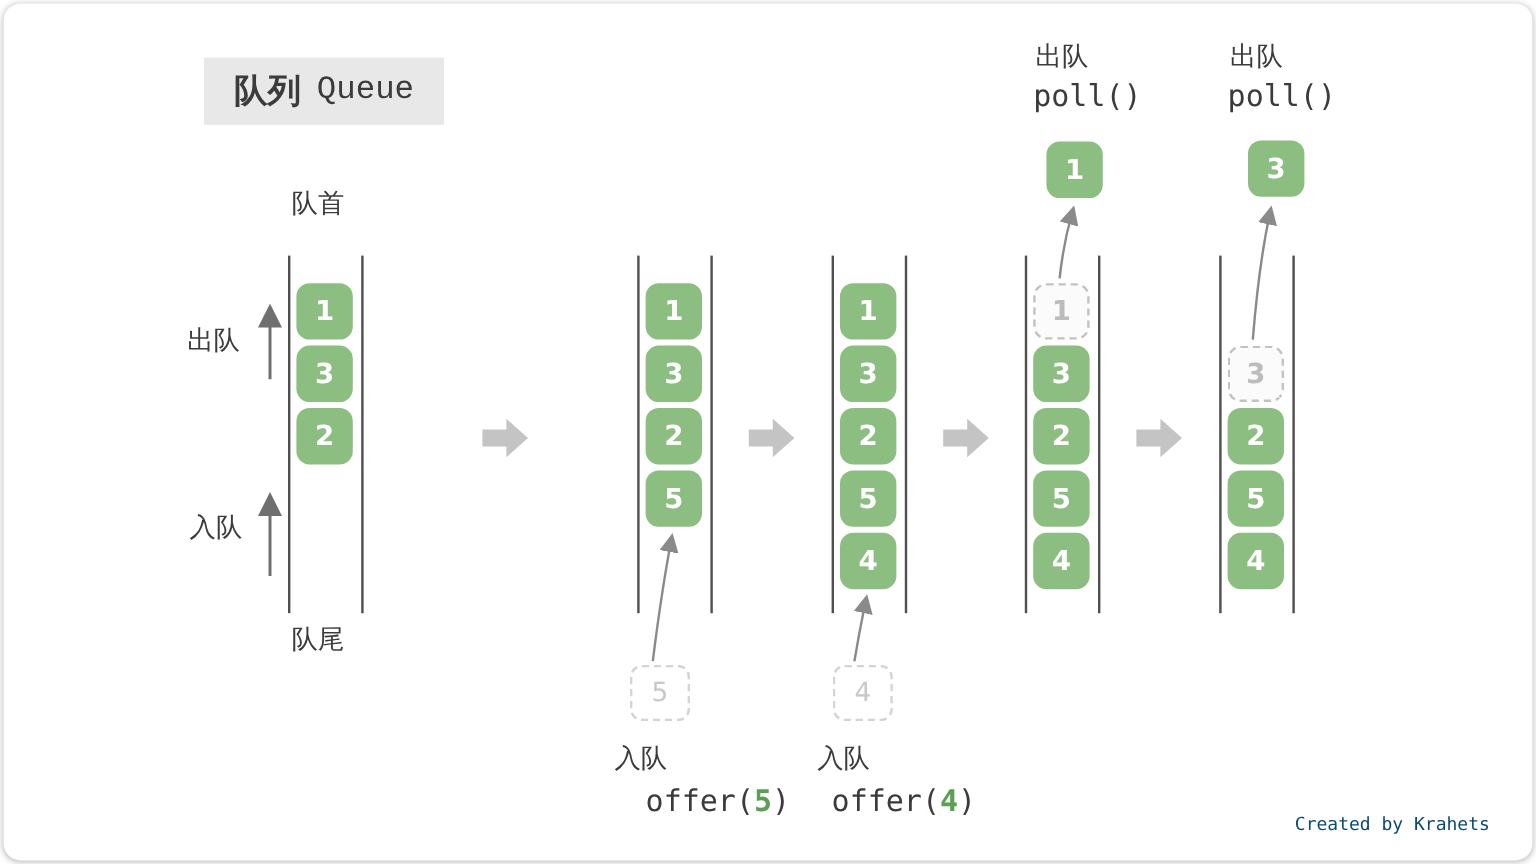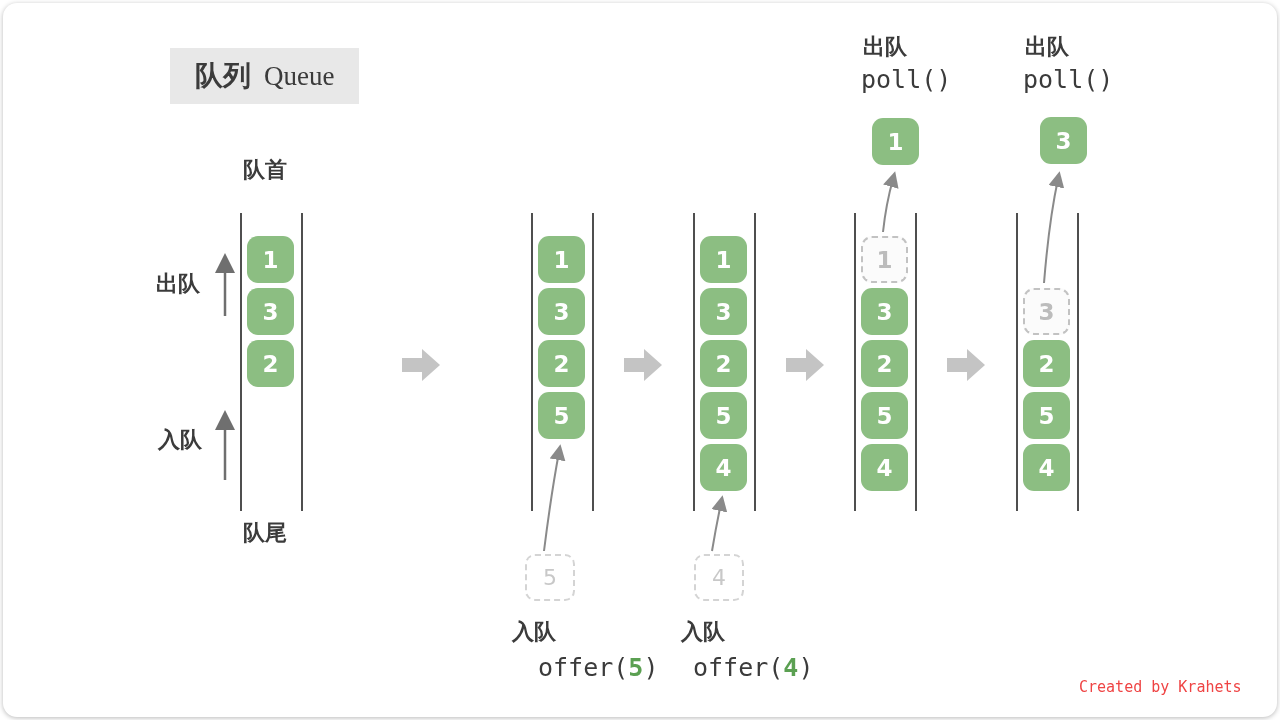--- a/index.html
+++ b/index.html
@@ -17,23 +17,23 @@
     position:absolute;left:3px;top:3px;width:1274px;height:714px;
     background:#ffffff;border-radius:14px;
     box-shadow:0 1px 5px rgba(0,0,0,.28);
   }
   .title-box{
     position:absolute;left:167px;top:45px;height:56px;
     background:#E8E8E8;border-radius:0;
     display:flex;align-items:center;gap:13px;padding:0 25px;
   }
   .title-zh{font-weight:700;font-size:28px;color:var(--ink);line-height:1}
-  .title-en{font-family:Liberation Serif, serif;font-size:27px;color:var(--ink);line-height:1}
+  .title-en{font-family:Liberation Mono, monospace;font-size:27px;color:var(--ink);line-height:1}
   .zh-label{
-    position:absolute;font-weight:700;font-size:22px;color:var(--ink);
+    position:absolute;font-weight:400;font-size:22px;color:var(--ink);
     line-height:1.1;white-space:nowrap;
   }
   .code{
     position:absolute;font-family:"DejaVu Sans Mono",monospace;
     font-size:25px;color:var(--ink);line-height:1.1;white-space:nowrap;
   }
   .code .arg{color:var(--code-green);font-weight:700}
   .vline{position:absolute;width:2px;background:#4F4F4F}
   .cell{
     position:absolute;width:47px;height:47px;border-radius:11px;
@@ -43,21 +43,21 @@
   .cell.filled{background:var(--green);color:#fff}
   .cell.ghost{background:#FBFBFB;border:2px dashed #C2C2C2;color:#BCBCBC}
   .ghost-box{
     position:absolute;width:50px;height:47px;border-radius:10px;
     border:2px dashed #D4D4D4;background:#fff;color:#C8C8C8;
     display:flex;align-items:center;justify-content:center;
     font-family:"DejaVu Sans",sans-serif;font-size:22px;
   }
   .watermark{
     position:absolute;left:1076px;top:675px;
-    font-family:"DejaVu Sans Mono",monospace;font-size:15px;color:#ef4444;
+    font-family:"DejaVu Sans Mono",monospace;font-size:15px;color:#0c4a6e;
   }
   .overlay{position:absolute;left:0;top:0;width:1280px;height:720px;pointer-events:none}
 </style>
 </head>
 <body>
 
 <div class="stage">
 
   <div class="title-box">
     <span class="title-zh">队列</span>

